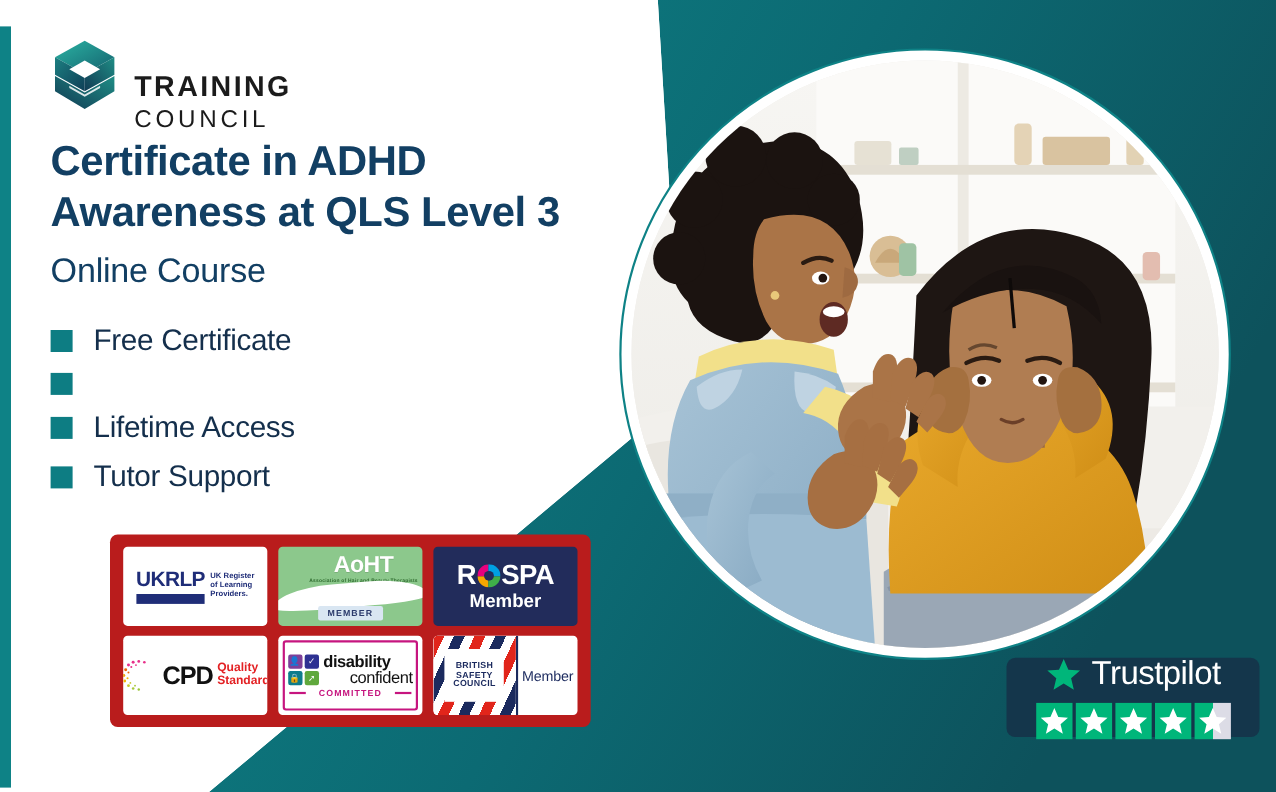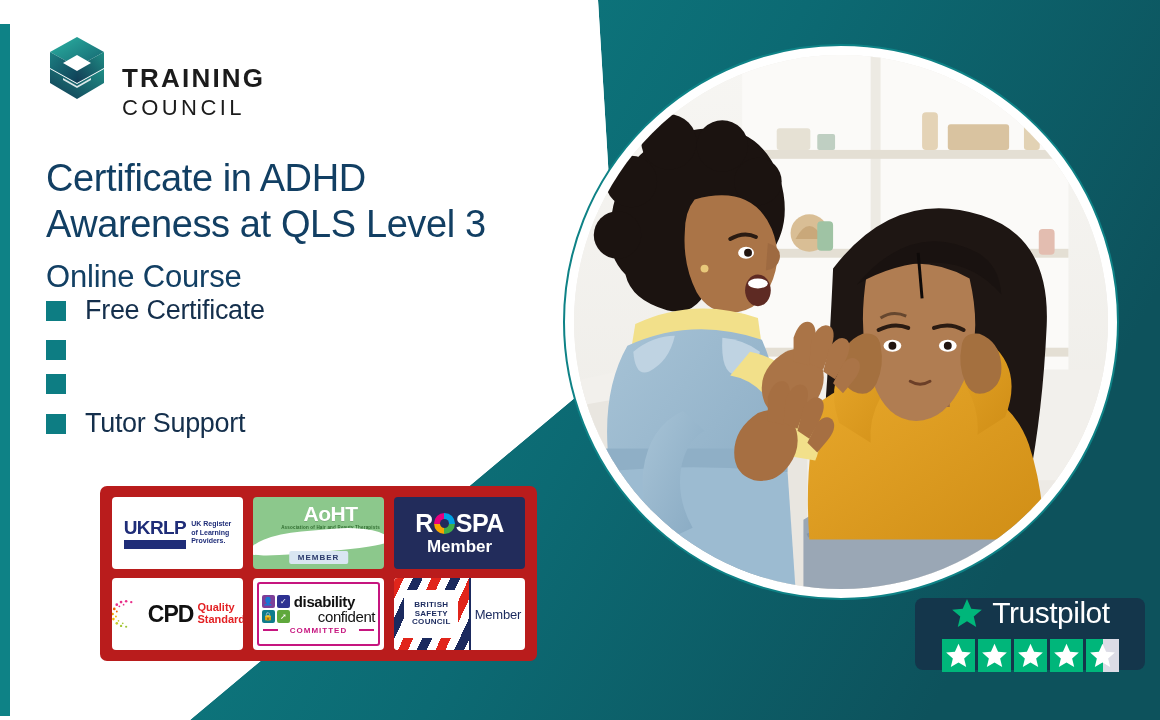--- a/index.html
+++ b/index.html
@@ -26,31 +26,31 @@
   .logo-mark { width: 62px; height: 68px; flex: none; }
   .logo-text { display: flex; flex-direction: column; line-height: 1; }
   .logo-text .l1 {
     font-size: 26px; font-weight: 700; letter-spacing: 2.2px; color: #1b1b1b; margin-top: 45px;
   }
   .logo-text .l2 {
     font-size: 22px; font-weight: 400; letter-spacing: 3.4px; color: #1b1b1b; margin-top: 6px;
   }
 
   .headline {
-    margin-top: 51px;
+    margin-top: 20px;
     font-size: 38px; line-height: 1.0;
-    font-weight: 400; color: #123F63; letter-spacing: -0.4px;
+    font-weight: 700; color: #123F63; letter-spacing: -0.4px;
   }
   .headline .hl-line { display: block; margin-bottom: 8px; }
   .subhead {
     margin-top: 16px;
     font-size: 31px; font-weight: 400; color: #123F63; letter-spacing: -0.2px;
   }
 
-  .features { list-style: none; }
+  .features { margin-top: 30px; list-style: none; }
   .feature {
     display: flex; align-items: center; gap: 19px; margin-bottom: 14px;
   }
   .feature .sq {
     width: 20px; height: 20px; background: #0D7D83; flex: none;
   }
   .feature .ftxt {
     font-size: 27px; color: #142F4C; font-weight: 400; letter-spacing: -0.3px;
   }
 
@@ -233,20 +233,21 @@
     <ul class="features">
       <li class="feature">
         <span class="sq"></span>
         <span class="ftxt">Free Certificate</span>
       </li>
       <li class="feature">
         <span class="sq"></span>
       </li>
       <li class="feature">
         <span class="sq"></span>
+        <span class="ftxt">Lifetime Access</span>
       </li>
       <li class="feature">
         <span class="sq"></span>
         <span class="ftxt">Tutor Support</span>
       </li>
     </ul>
   </div>
 
   <div class="badges-panel">
 

